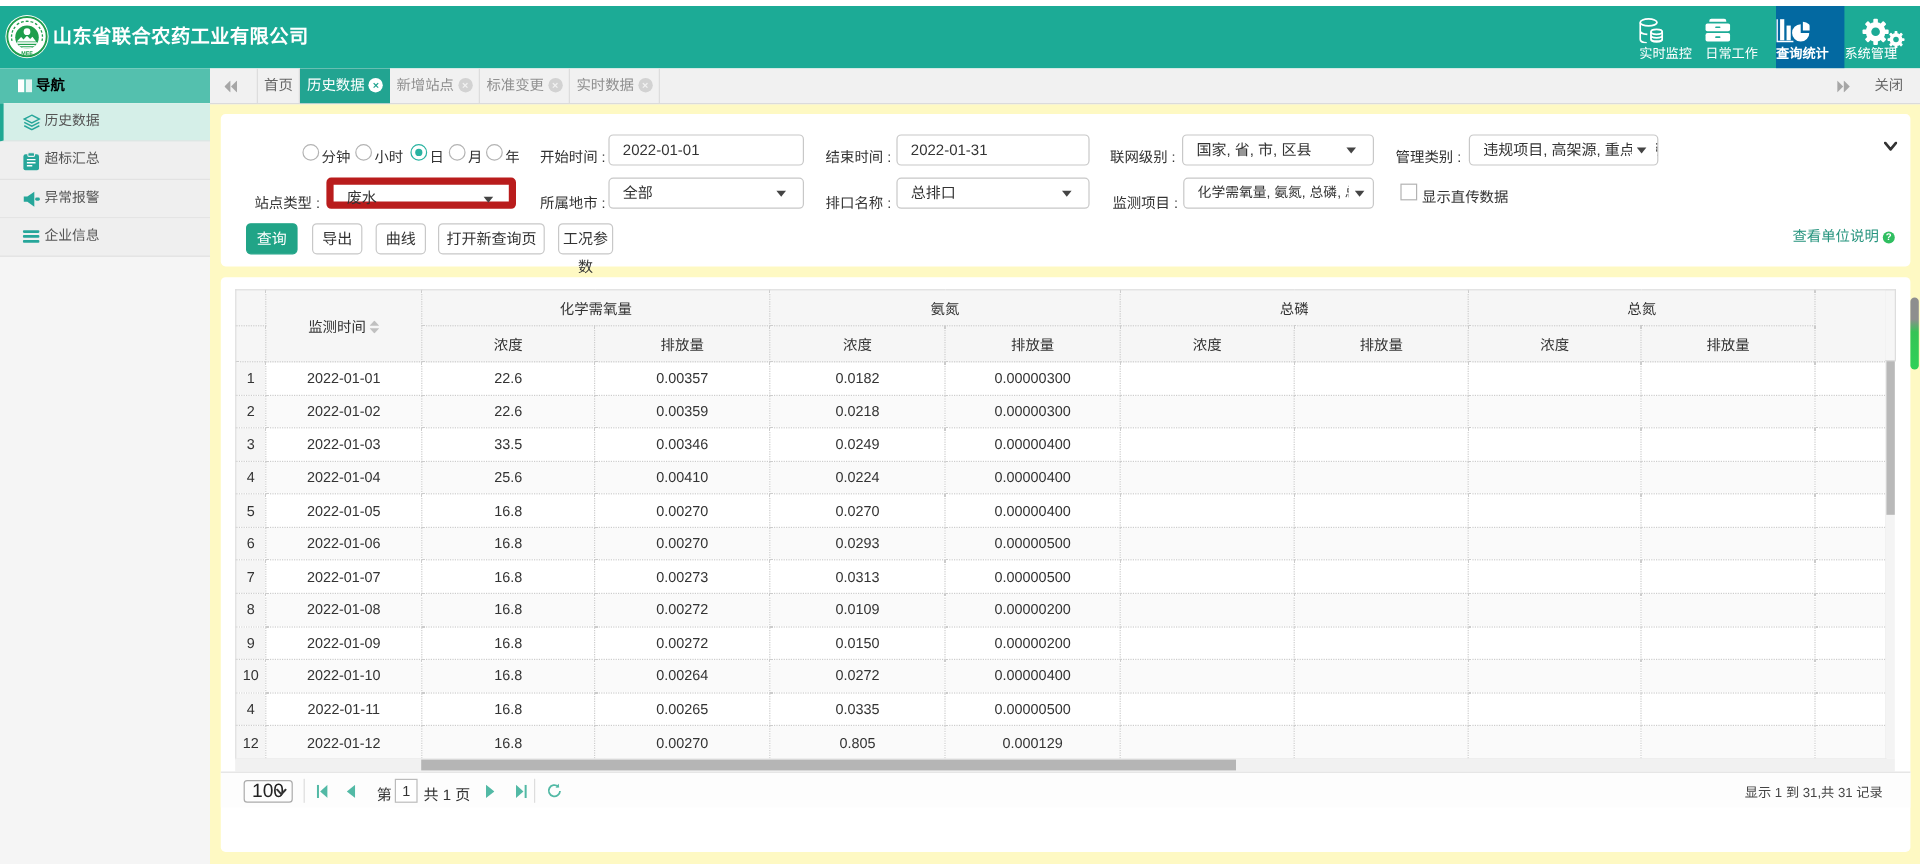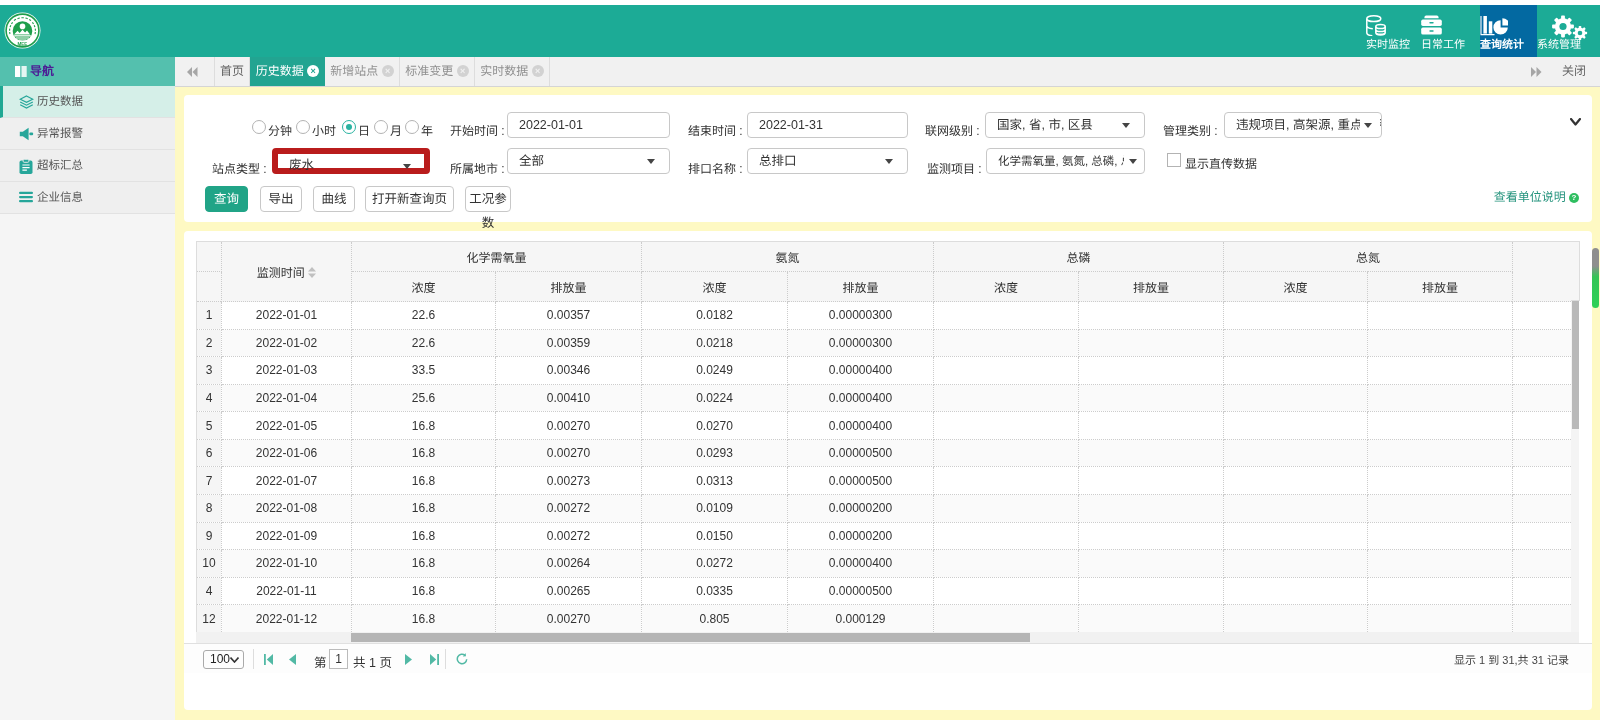--- a/index.html
+++ b/index.html
@@ -7,21 +7,21 @@
   font-family:"Liberation Sans", sans-serif; }
 .abs { position:absolute; }
 
 #header { position:absolute; left:0; top:5px; width:1600px; height:52px; background:#1cab96; }
 #title { position:absolute; left:44px; top:0; height:52px; line-height:54px; color:#fff;
   font-size:16px; font-weight:bold; letter-spacing:0.4px; }
 .topnav { position:absolute; top:0; width:55px; height:52px; text-align:left; color:#fff; }
 .topnav .ic { margin-top:8px; height:23px; }
 .topnav .lb { font-size:11px; margin-top:-1px; }
 
-#navhead { position:absolute; left:0; top:57px; width:175px; height:29px; background:#54c0ae; color:#4c1d95; }
+#navhead { position:absolute; left:0; top:57px; width:175px; height:29px; background:#54c0ae; color:#000000; }
 #tabbar { position:absolute; left:175px; top:57px; width:1425px; height:30px; background:#f1f1f1;
   border-bottom:1px solid #d5d5d5; }
 .tab { position:absolute; top:0; height:29px; line-height:28px; text-align:center; font-size:12px;
   color:#909090; border-right:1px solid #ddd; }
 .tab.first { border-left:1px solid #ddd; color:#666; }
 .tab.active { background:#22a491; color:#fff; border-right:none; }
 .xcircle { display:inline-block; width:12px; height:12px; border-radius:50%; background:#fff;
   color:#22a491; font-size:9px; line-height:12px; text-align:center; vertical-align:1px; font-weight:bold;}
 .xcircle.gray { background:#d2d2d2; color:#f1f1f1; }
 
@@ -73,20 +73,21 @@
       <path d="M31 22 a13 13 0 0 0 -3-12" stroke-dasharray="2 1.4"></path>
       <path d="M10 8.6 a14 14 0 0 1 17 0" stroke-dasharray="2.4 1.6"></path>
     </g>
     <circle cx="18.5" cy="19" r="9.8" fill="#1e9e4c"></circle>
     <circle cx="18.5" cy="14.4" r="2.8" fill="#fff"></circle>
     <path d="M10 22.6 l3.6-3.8 2 2.1 2.9-3.1 2.6 2.8 1.9-2 3.1 4 z" fill="#fff"></path>
     <rect x="10.2" y="23.2" width="16.6" height="1.3" fill="#fff"></rect>
     <path d="M12 26 h13 M14.5 28 h8" stroke="#fff" stroke-width="1.1"></path>
     <text x="18.5" y="33.8" font-size="4.5" fill="#1e9e4c" text-anchor="middle" font-weight="bold">MEE</text>
   </svg>
+  <div id="title">山东省联合农药工业有限公司</div>
   <div class="topnav" style="left:1366px">
     <div class="ic" style="margin-top:10px;height:21px"><svg width="20" height="21" viewBox="0 0 20 21" fill="none" stroke="#fff" stroke-width="1.5">
       <ellipse cx="7.8" cy="3.7" rx="7" ry="2.9"></ellipse>
       <path d="M0.8 3.7 V17.7 c0 1.5 2.3 2.8 5.5 3 M0.8 10.7 c0 1.5 2.6 2.8 6 3"></path>
       <ellipse cx="14.5" cy="11.5" rx="4.7" ry="2.1"></ellipse>
       <path d="M9.8 11.5 v6.3 c0 1.2 2.1 2.1 4.7 2.1 s4.7-0.9 4.7-2.1 v-6.3 M9.8 14.4 c0 1.2 2.1 2.1 4.7 2.1 s4.7-0.9 4.7-2.1 M9.8 17.2 c0 1.2 2.1 2.1 4.7 2.1 s4.7-0.9 4.7-2.1"></path>
     </svg></div>
     <div class="lb">实时监控</div>
   </div>
   <div class="topnav" style="left:1421px;width:57px">
@@ -172,33 +173,33 @@
 <div id="sidebar">
   <div class="sideitem active">
     <svg class="sic" width="15" height="14" viewBox="0 0 15 14" fill="none" stroke="#26a69a" stroke-width="1.2">
       <path d="M7.5 1 L13.8 4.2 L7.5 7.4 L1.2 4.2 z"></path>
       <path d="M1.2 7 L7.5 10.2 L13.8 7"></path>
       <path d="M1.2 9.8 L7.5 13 L13.8 9.8"></path>
     </svg>
     <span class="stx">历史数据</span>
   </div>
   <div class="sideitem">
-    <svg class="sic" width="15" height="14" viewBox="0 0 15 14" fill="#26a69a">
-      <path d="M0.8 4.8 h3 L9.6 0.8 v12.4 L3.8 9.2 H0.8 z"></path>
-      <rect x="10.3" y="5.6" width="3.9" height="2.7" rx="1.2"></rect>
-    </svg>
-    <span class="stx">异常报警</span>
-  </div>
-  <div class="sideitem">
     <svg class="sic" width="14" height="15" viewBox="0 0 14 15" fill="#26a69a">
       <rect x="0.5" y="1.6" width="13" height="13.4" rx="1.8"></rect>
       <rect x="4.2" y="0.3" width="5.6" height="3" rx="0.9" stroke="#efefef" stroke-width="0.9"></rect>
       <path d="M3.4 6 h7.2 M3.4 8.6 h7.2 M3.4 11.2 h4.5" stroke="#fff" stroke-width="1.2"></path>
     </svg>
     <span class="stx">超标汇总</span>
+  </div>
+  <div class="sideitem">
+    <svg class="sic" width="15" height="14" viewBox="0 0 15 14" fill="#26a69a">
+      <path d="M0.8 4.8 h3 L9.6 0.8 v12.4 L3.8 9.2 H0.8 z"></path>
+      <rect x="10.3" y="5.6" width="3.9" height="2.7" rx="1.2"></rect>
+    </svg>
+    <span class="stx">异常报警</span>
   </div>
   <div class="sideitem">
     <svg class="sic" width="14" height="12" viewBox="0 0 14 12" fill="#26a69a">
       <rect x="0" y="0.8" width="14" height="2.3" rx="1.1"></rect>
       <rect x="0" y="4.9" width="14" height="2.3" rx="1.1"></rect>
       <rect x="0" y="9" width="14" height="2.3" rx="1.1"></rect>
     </svg>
     <span class="stx">企业信息</span>
   </div>
 </div>
@@ -451,21 +452,21 @@
       </tbody>
     </table>
     <div class="abs" style="left:1387px;top:10px;width:9px;height:60px;background:#f6f6f6;border-top:1px solid #ddd;border-right:1px solid #ddd;border-bottom:1px solid #ddd"></div>
     <div class="abs" style="left:1387px;top:70px;width:8px;height:331px;background:#f4f4f4">
       <div style="position:absolute;left:1px;top:0;width:7px;height:128px;background:#b9b9b9"></div>
     </div>
     <div class="abs" style="left:12px;top:401px;width:1383px;height:11px;background:#f1f1f1">
       <div style="position:absolute;left:155px;top:1px;width:679px;height:9px;background:#b5b5b5"></div>
     </div>
     <div class="abs" style="left:0;top:412px;width:1408px;height:30px;border-top:1px solid #e0e0e0;background:#fdfdfd">
-      <div class="abs" style="left:19px;top:6px;width:41px;height:19px;border:1px solid #aaa;border-radius:3px;font-size:12px;color:#222;line-height:17px;padding-left:6px">100
+      <div class="abs" style="left:19px;top:6px;width:41px;height:19px;border:1px solid #aaa;border-radius:3px;font-size:16px;color:#222;line-height:17px;padding-left:6px">100
         <svg style="position:absolute;right:4px;top:6px" width="9" height="6" viewBox="0 0 9 6">
             <path d="M0.5 0.5 L4.5 5 L8.5 0.5" stroke="#333" stroke-width="1.6" fill="none"></path>
           </svg>
       </div>
       <div class="abs" style="left:69px;top:5px;height:20px;border-left:1px solid #ddd"></div>
       <svg class="abs pgico" style="left:80px;top:10px" width="9" height="11" viewBox="0 0 9 11">
           <rect x="0" y="0" width="1.8" height="11"></rect>
           <path d="M9 0 L2.8 5.5 L9 11 z"></path>
         </svg>
       <svg class="abs pgico" style="left:105px;top:10px" width="7" height="11" viewBox="0 0 7 11">

